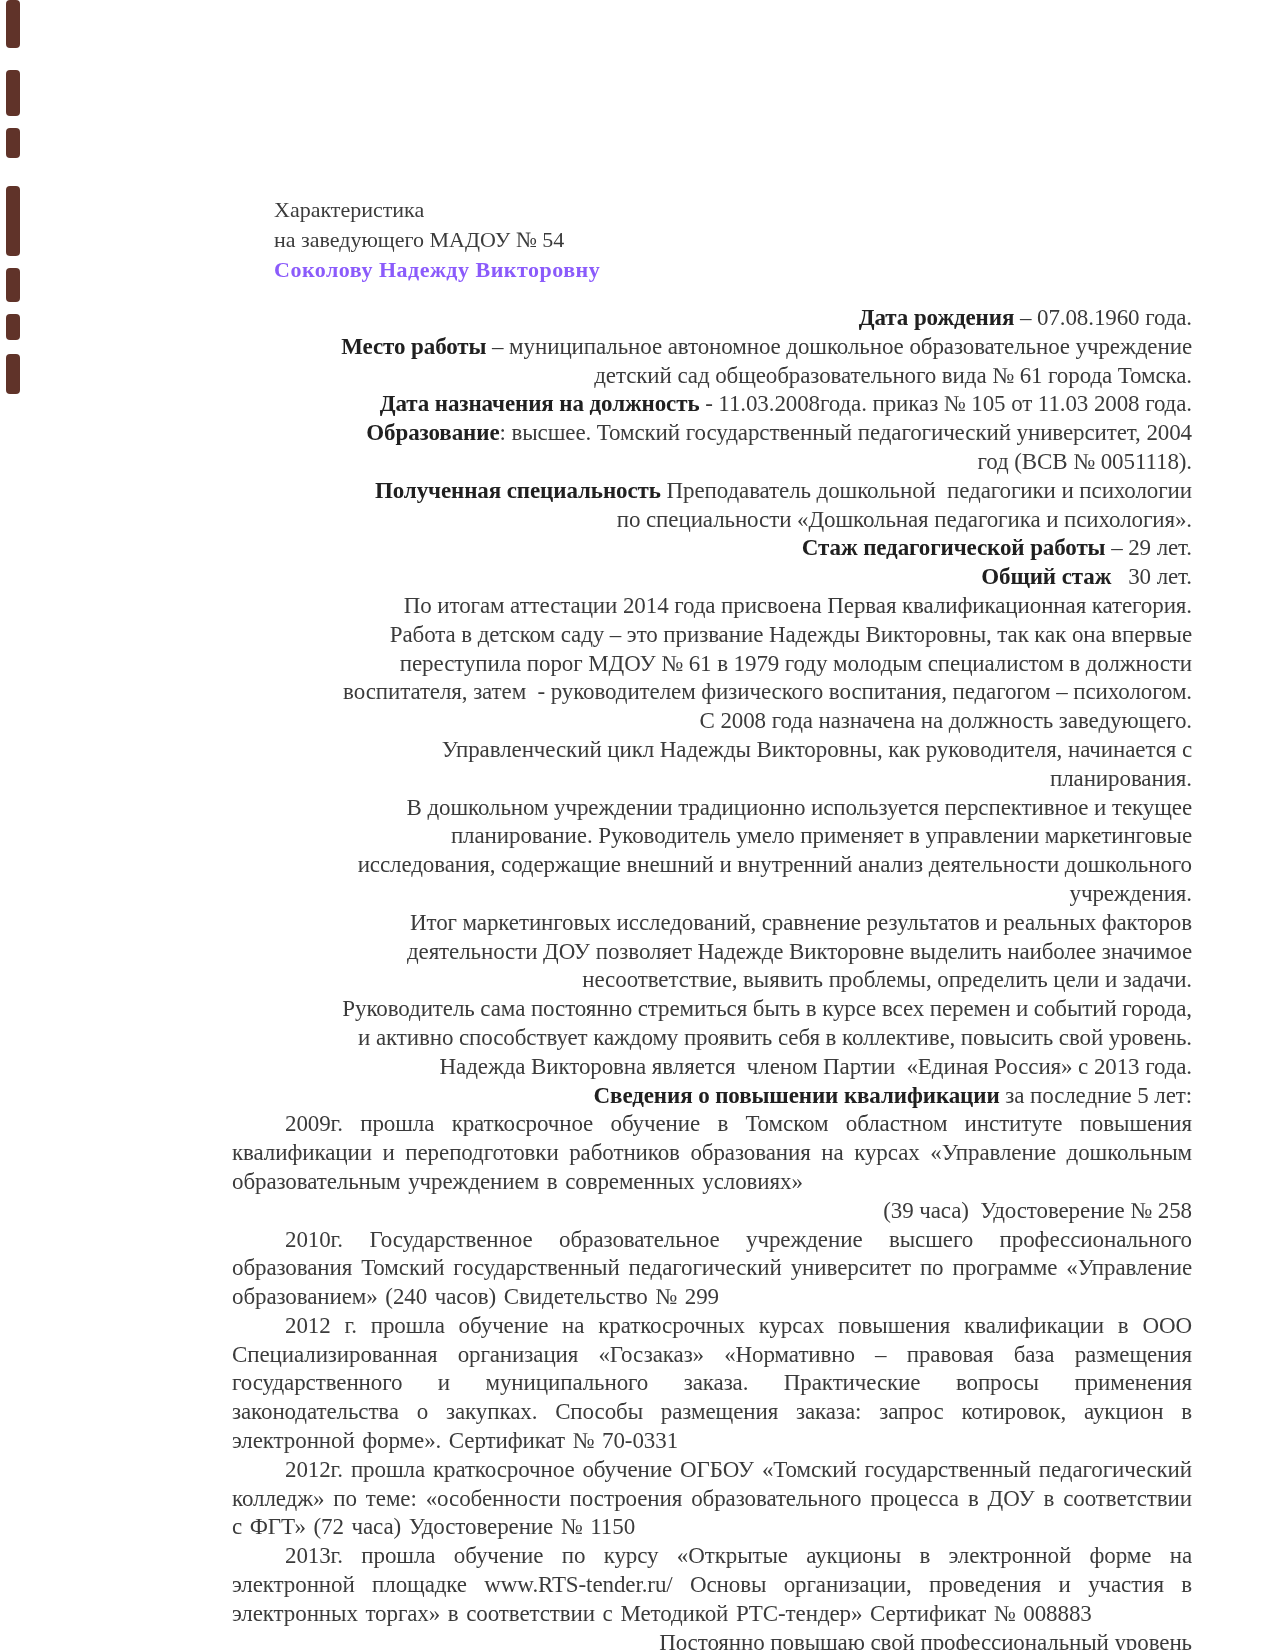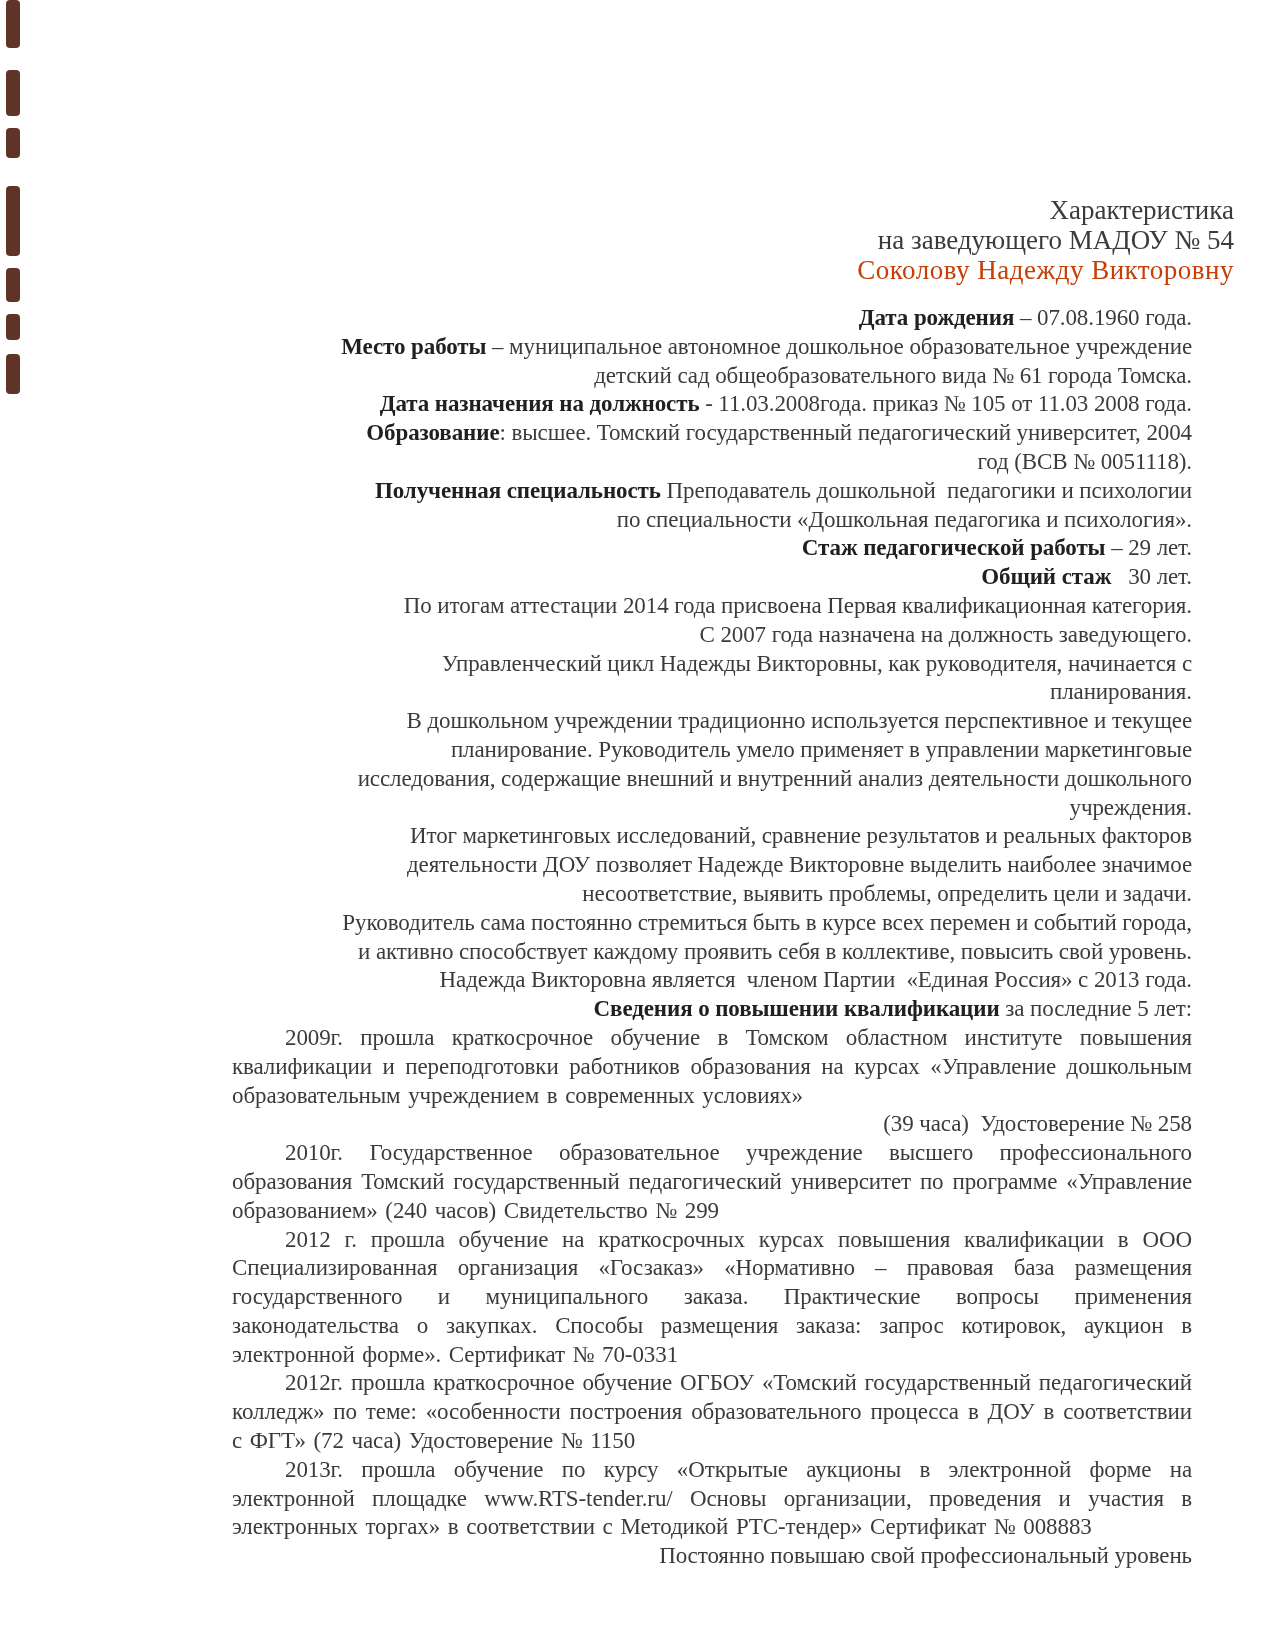--- a/index.html
+++ b/index.html
@@ -10,28 +10,28 @@
     background:#ffffff;
     overflow:hidden;
     font-family:"Liberation Serif", serif;
     color:#3e3e3e;
   }
   .scan-layer { filter: blur(0.3px) contrast(1.04); }
   .title-block {
     padding-top:195px;
     margin-left:232px;
     width:960px;
-    text-align:right;
+    text-align:left;
     padding-left:42px;
     box-sizing:content-box;
-    font-size:27px;
+    font-size:22px;
     line-height:30px;
   }
   .title-line { white-space:pre; }
-  .title-line.bold { font-weight:normal; color:#c2410c; letter-spacing:0.5px; }
+  .title-line.bold { font-weight:bold; color:#8b5cf6; letter-spacing:0.5px; }
   .doc-body {
     margin-left:232px;
     width:960px;
     margin-top:19px;
     font-size:23px;
     line-height:28.8px;
     letter-spacing:-0.1px;
   }
   .para {
     margin:0;
@@ -81,21 +81,24 @@
         <p class="para"><b>Место работы</b> – муниципальное автономное дошкольное образовательное учреждение
 детский сад общеобразовательного вида № 61 города Томска.</p>
         <p class="para"><b>Дата назначения на должность</b> - 11.03.2008года. приказ № 105 от 11.03 2008 года.</p>
         <p class="para"><b>Образование</b>: высшее. Томский государственный педагогический университет, 2004
 год (ВСВ № 0051118).</p>
         <p class="para"><b>Полученная специальность</b> Преподаватель дошкольной  педагогики и психологии
 по специальности «Дошкольная педагогика и психология».</p>
         <p class="para"><b>Стаж педагогической работы</b> – 29 лет.</p>
         <p class="para"><b>Общий стаж</b>   30 лет.</p>
         <p class="para">По итогам аттестации 2014 года присвоена Первая квалификационная категория.</p>
-        <p class="para">С 2007 года назначена на должность заведующего.</p>
+        <p class="para">Работа в детском саду – это призвание Надежды Викторовны, так как она впервые
+переступила порог МДОУ № 61 в 1979 году молодым специалистом в должности
+воспитателя, затем  - руководителем физического воспитания, педагогом – психологом.</p>
+        <p class="para">С 2008 года назначена на должность заведующего.</p>
         <p class="para">Управленческий цикл Надежды Викторовны, как руководителя, начинается с
 планирования.</p>
         <p class="para">В дошкольном учреждении традиционно используется перспективное и текущее
 планирование. Руководитель умело применяет в управлении маркетинговые
 исследования, содержащие внешний и внутренний анализ деятельности дошкольного
 учреждения.</p>
         <p class="para">Итог маркетинговых исследований, сравнение результатов и реальных факторов
 деятельности ДОУ позволяет Надежде Викторовне выделить наиболее значимое
 несоответствие, выявить проблемы, определить цели и задачи.</p>
         <p class="para">Руководитель сама постоянно стремиться быть в курсе всех перемен и событий города,

